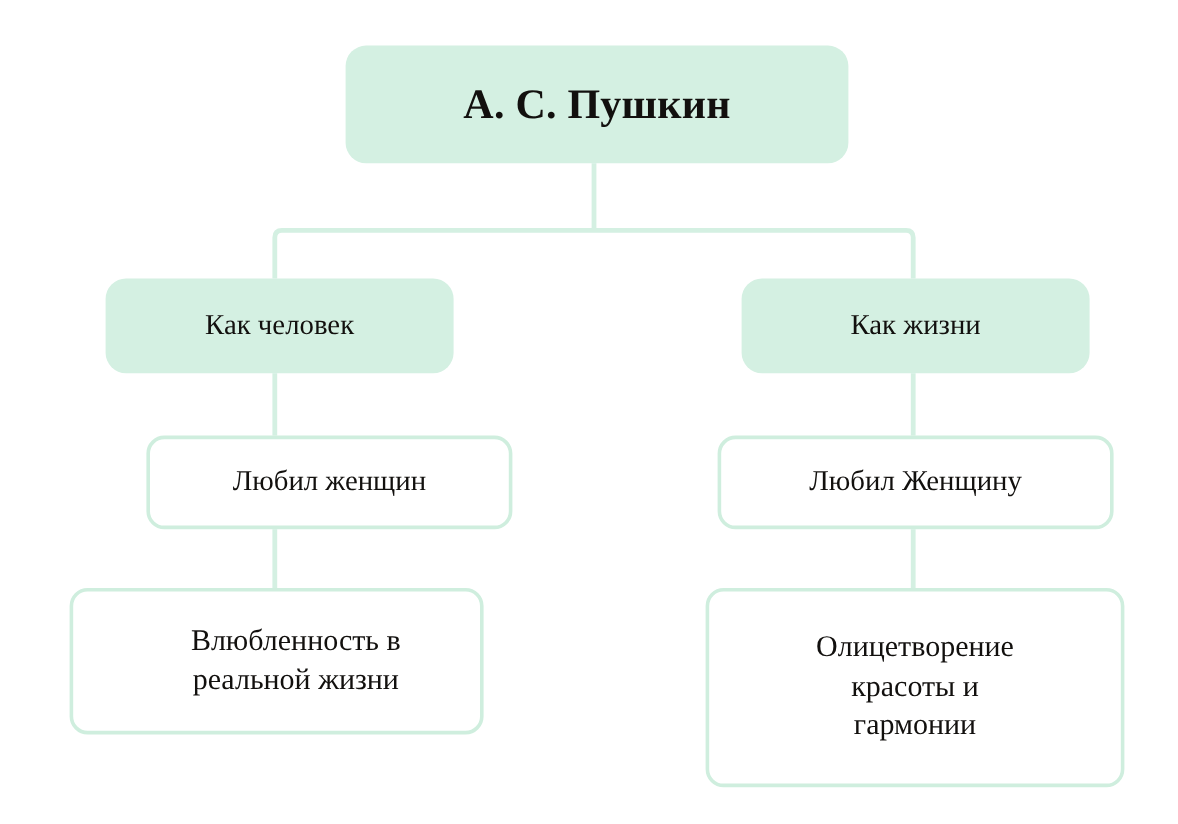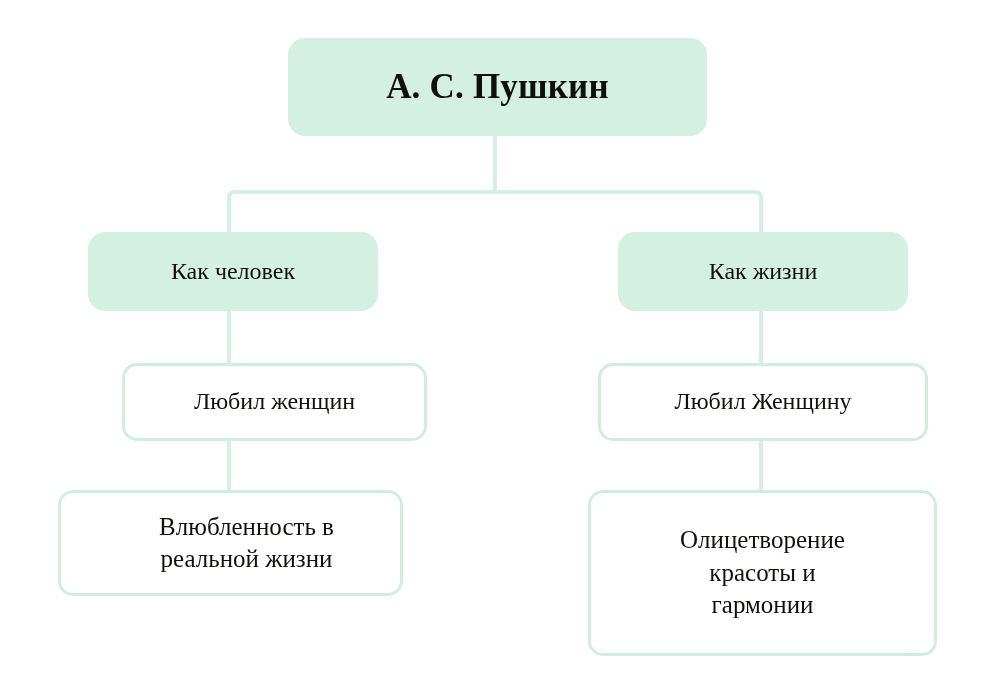--- a/index.html
+++ b/index.html
@@ -88,21 +88,21 @@
   #node-loved-woman {
     left: 598px; top: 363px;
     width: 330px; height: 78px;
     font-size: 24px;
     font-weight: 400;
     text-align: center;
   }
 
   #node-real-life {
     left: 58px;  top: 490px;
-    width: 345px; height: 106px;
+    width: 345px; height: 122px;
     font-size: 25px;
     font-weight: 400;
     padding-left: 32px;
   }
   #node-beauty-harmony {
     left: 588px; top: 490px;
     width: 349px; height: 166px;
     font-size: 25px;
     font-weight: 400;
   }

